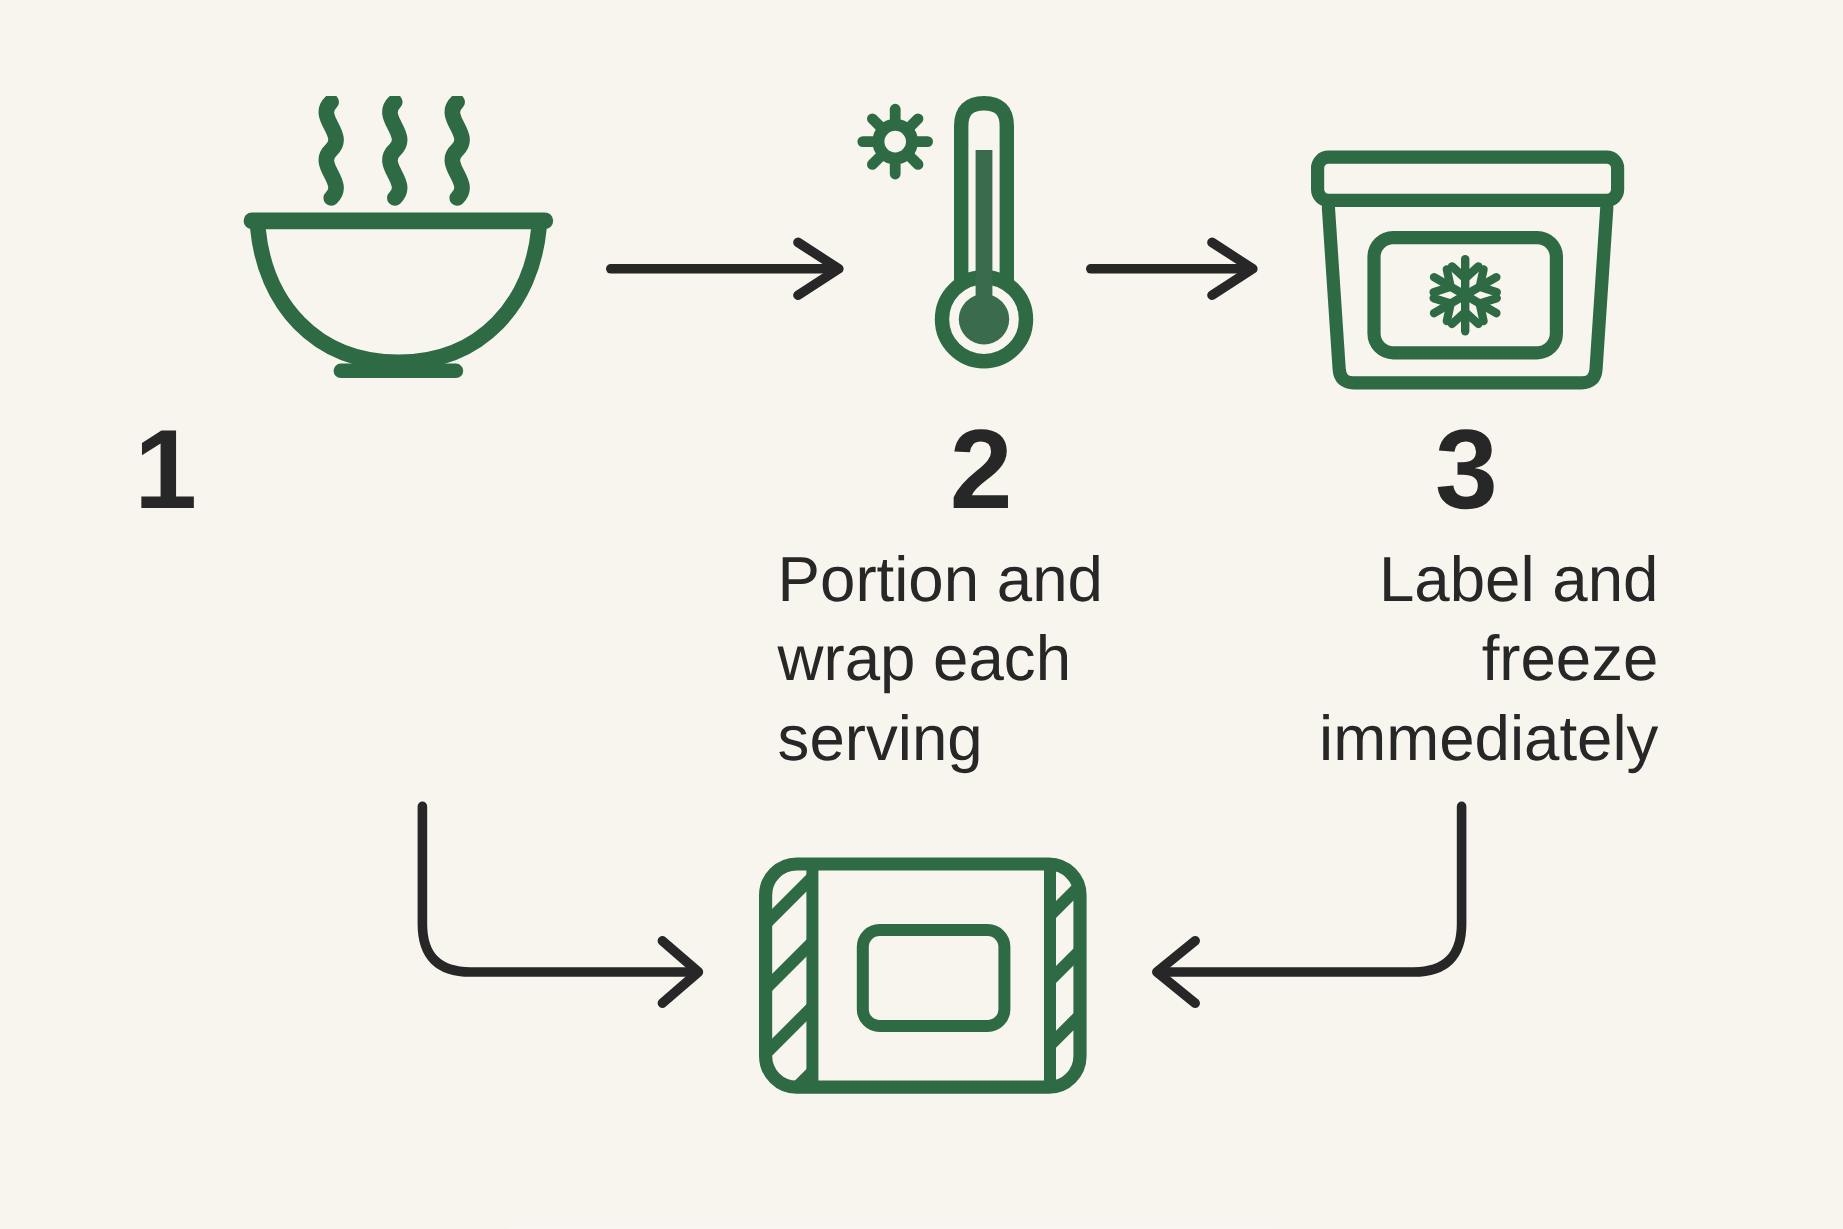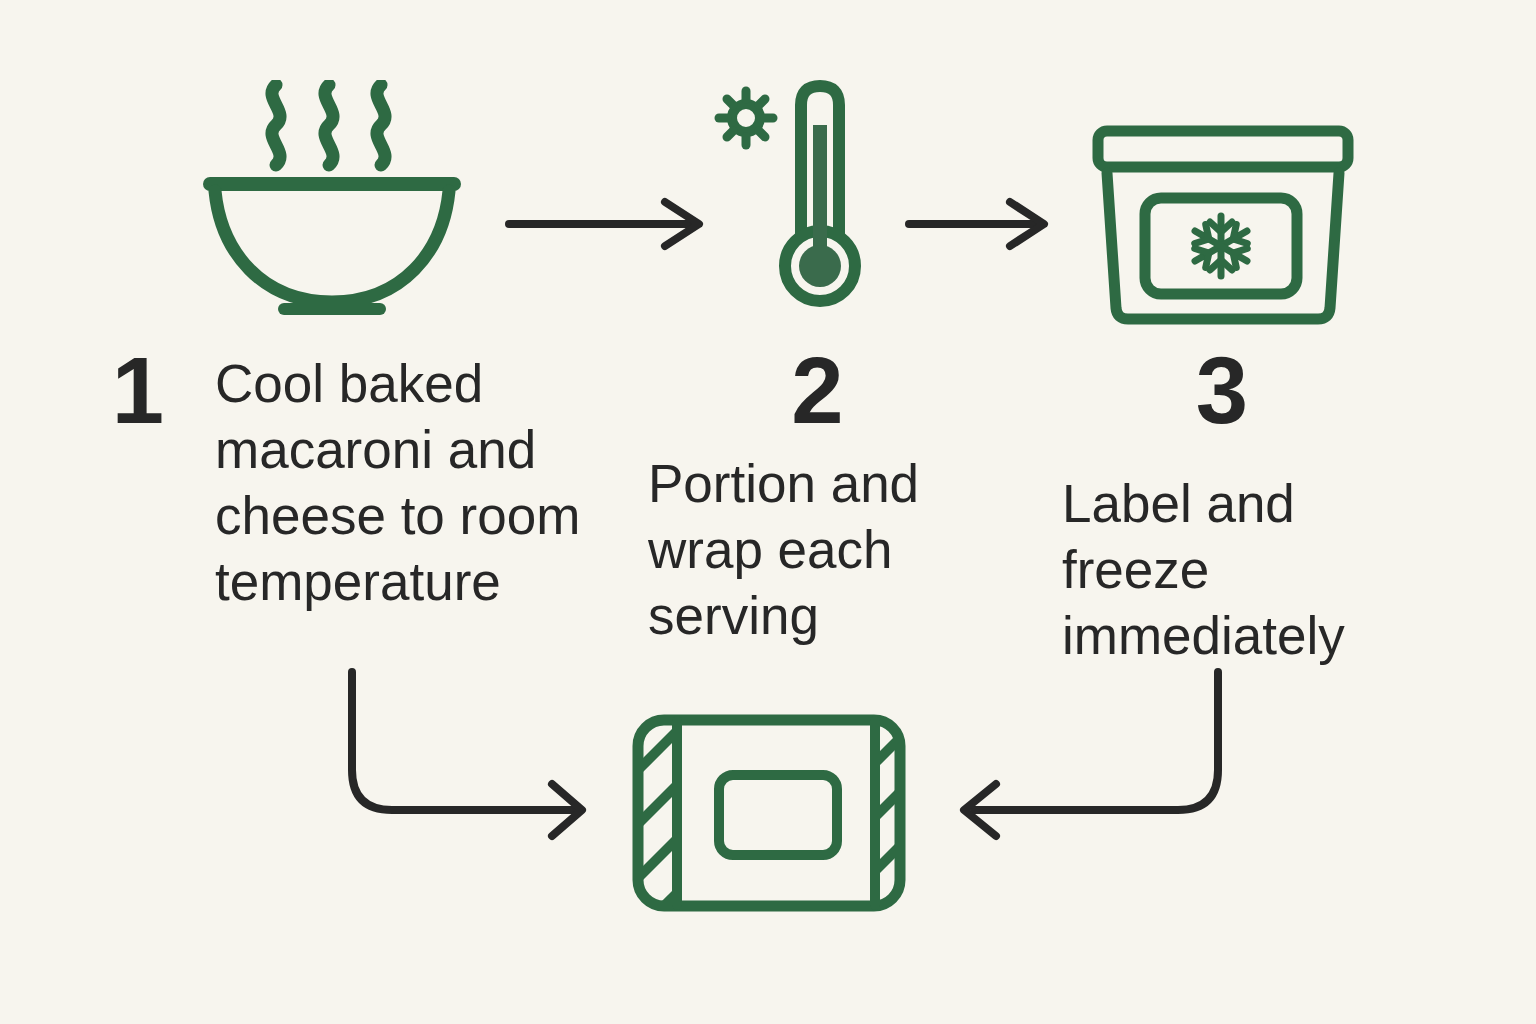--- a/index.html
+++ b/index.html
@@ -15,21 +15,21 @@
     font-size:94px;font-weight:700;line-height:94px;
     color:var(--ink,#272727);
     text-align:center;
   }
   .step-label{
     font-size:53px;font-weight:400;line-height:66px;
     color:var(--ink,#272727);
     white-space:pre-line;
   }
   .align-left{text-align:left;}
-  .align-center{text-align:left;margin-top:20px;}
+  .align-center{text-align:right;}
   
   .g{stroke:var(--green,#2e6a43);fill:none;stroke-linecap:round;stroke-linejoin:round;}
   .gf{fill:var(--green-fill,#3a6b4c);stroke:none;}
   
   .ka{stroke:var(--ink,#272727);stroke-width:8;fill:none;stroke-linecap:round;stroke-linejoin:round;}
 </style>
 </head>
 <body>
 
 <div class="canvas">
@@ -105,24 +105,20 @@
           <path d="M121,148 L132,138 L143,148"></path>
         </g>
       </g>
     </svg>
   </div>
 
   <div class="abs step-number" style="left:108px;top:344px;width:60px;">1</div>
   <div class="abs step-number" style="left:670px;top:344px;width:295px;">2</div>
   <div class="abs step-number" style="left:1062px;top:344px;width:320px;">3</div>
 
-  <div class="abs step-label align-left" style="left:215px;top:351px;width:440px;">Cool baked
-macaroni and
-cheese to room
-temperature</div>
   <div class="abs step-label align-left" style="left:648px;top:451px;width:320px;">Portion and
 wrap each
 serving</div>
   <div class="abs step-label align-center" style="left:1062px;top:451px;width:320px;">Label and
 freeze
 immediately</div>
 
   <div class="abs" style="left:330px;top:660px;width:272px;height:186px;">
     <svg width="272" height="186" viewBox="0 0 272 186">
       <path class="ka" d="M22,12 L22,110 Q22,150 62,150 L244,150"></path>

